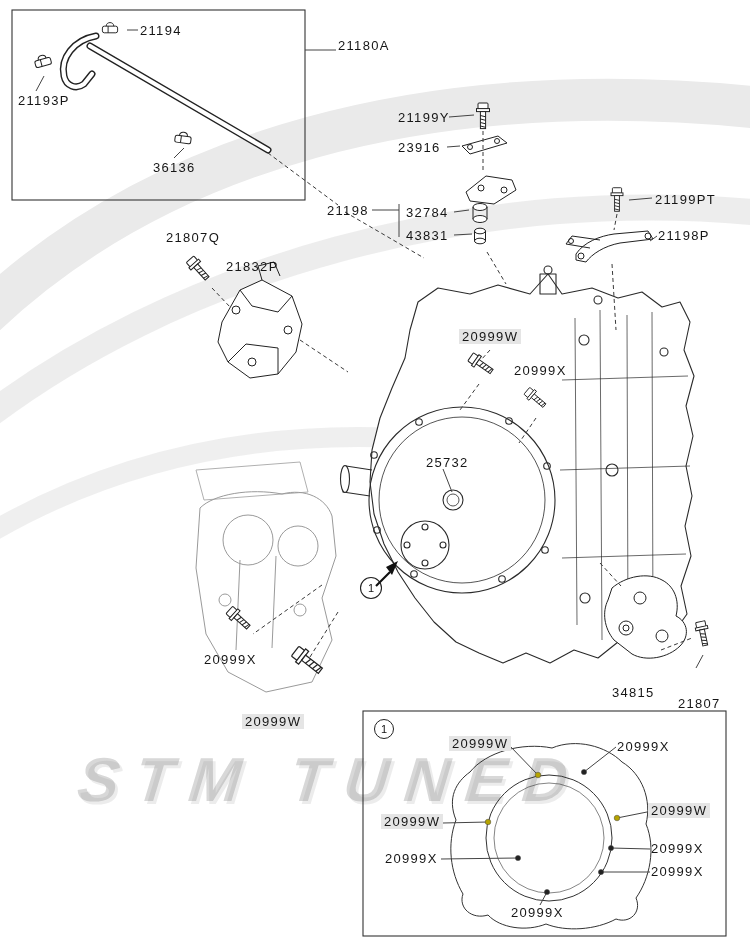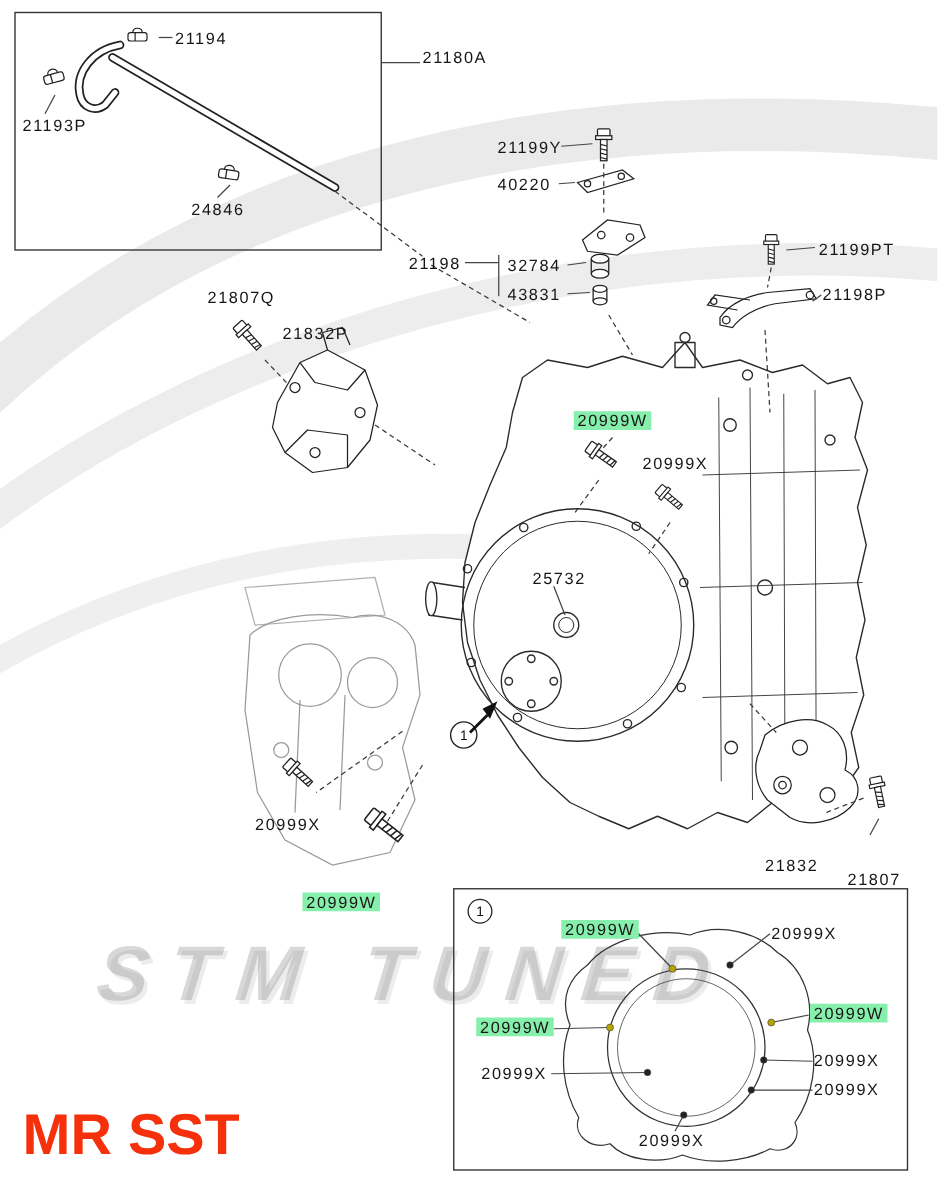--- a/index.html
+++ b/index.html
@@ -2,21 +2,21 @@
 <html><head>
 <meta charset="utf-8">
 <style>
   * { margin:0; padding:0; box-sizing:border-box; }
   html,body { width:750px; height:945px; background:#ffffff; overflow:hidden; }
   #stage { position:relative; width:750px; height:945px; background:#fff;
            font-family:"Liberation Sans", sans-serif; }
   svg.art { position:absolute; left:0; top:0; z-index:1; }
   .lbl { position:absolute; z-index:3; font:13px "Liberation Sans", sans-serif;
          letter-spacing:1.3px; color:#161616; white-space:nowrap; }
-  .hl  { background:#86efac; padding:0 3px; }
+  .hl  { background:#e5e5e5; padding:0 3px; }
   .watermark { position:absolute; left:78px; top:744px; z-index:0;
          font:italic 900 62px "Liberation Sans", sans-serif; letter-spacing:16px;
          color:rgba(125,125,125,0.30); text-shadow:3px 3px 0 rgba(125,125,125,0.15);
          transform:skewX(-6deg); white-space:nowrap; }
   .brand { position:absolute; left:18px; top:880px; z-index:3;
          font:800 46px "Liberation Sans", sans-serif; color:#f5300a; }
   .marker-text { font:11px "Liberation Sans", sans-serif; }
 </style>
 </head>
 <body>
@@ -227,41 +227,40 @@
         <circle cx="611" cy="848" r="2.6" fill="#222"></circle>
         <circle cx="601" cy="872" r="2.6" fill="#222"></circle>
         <circle cx="547" cy="892" r="2.6" fill="#222"></circle>
       </g>
     </g>
   </svg>
 
   <span class="lbl" style="left:140px;top:23px">21194</span>
   <span class="lbl" style="left:338px;top:38px">21180A</span>
   <span class="lbl" style="left:18px;top:93px">21193P</span>
-  <span class="lbl" style="left:153px;top:160px">24846</span>
+  <span class="lbl" style="left:153px;top:160px">36136</span>
   <span class="lbl" style="left:398px;top:110px">21199Y</span>
-  <span class="lbl" style="left:398px;top:140px">40220</span>
+  <span class="lbl" style="left:398px;top:140px">23916</span>
   <span class="lbl" style="left:327px;top:203px">21198</span>
   <span class="lbl" style="left:406px;top:205px">32784</span>
   <span class="lbl" style="left:406px;top:228px">43831</span>
   <span class="lbl" style="left:655px;top:192px">21199PT</span>
   <span class="lbl" style="left:658px;top:228px">21198P</span>
   <span class="lbl" style="left:166px;top:230px">21807Q</span>
   <span class="lbl" style="left:226px;top:259px">21832P</span>
   <span class="lbl hl" style="left:459px;top:329px">20999W</span>
   <span class="lbl" style="left:514px;top:363px">20999X</span>
   <span class="lbl" style="left:426px;top:455px">25732</span>
   <span class="lbl" style="left:204px;top:652px">20999X</span>
   <span class="lbl hl" style="left:242px;top:714px">20999W</span>
-  <span class="lbl" style="left:612px;top:685px">21832</span>
+  <span class="lbl" style="left:612px;top:685px">34815</span>
   <span class="lbl" style="left:678px;top:696px">21807</span>
 
   <span class="lbl hl" style="left:449px;top:736px">20999W</span>
   <span class="lbl" style="left:617px;top:739px">20999X</span>
   <span class="lbl hl" style="left:381px;top:814px">20999W</span>
   <span class="lbl hl" style="left:648px;top:803px">20999W</span>
   <span class="lbl" style="left:385px;top:851px">20999X</span>
   <span class="lbl" style="left:651px;top:841px">20999X</span>
   <span class="lbl" style="left:651px;top:864px">20999X</span>
   <span class="lbl" style="left:511px;top:905px">20999X</span>
 
-  <div class="brand">MR SST</div>
 </div>
 
 </body></html>

